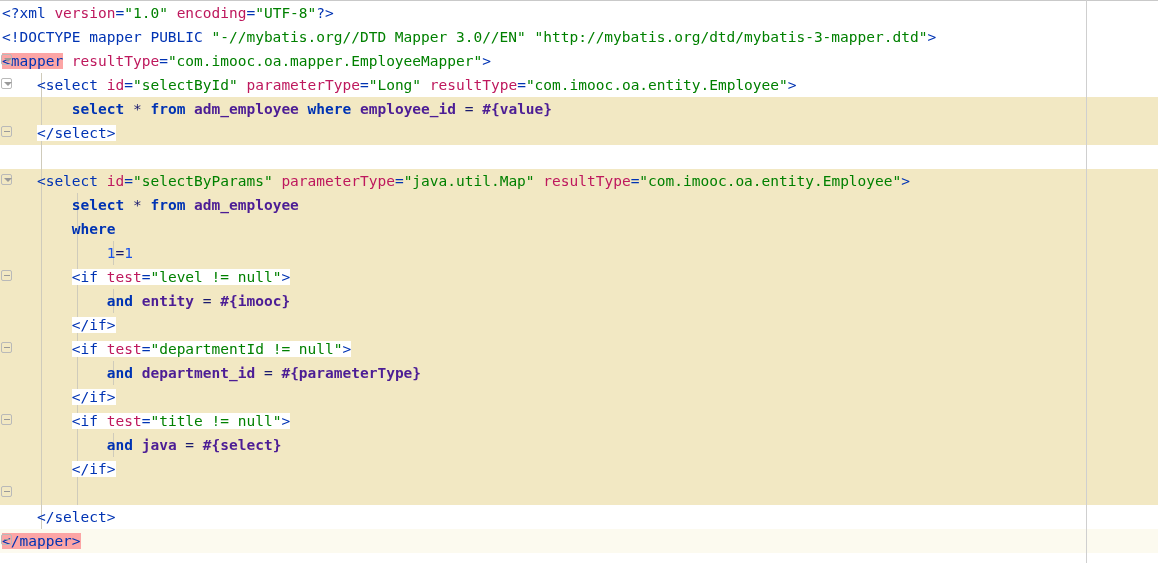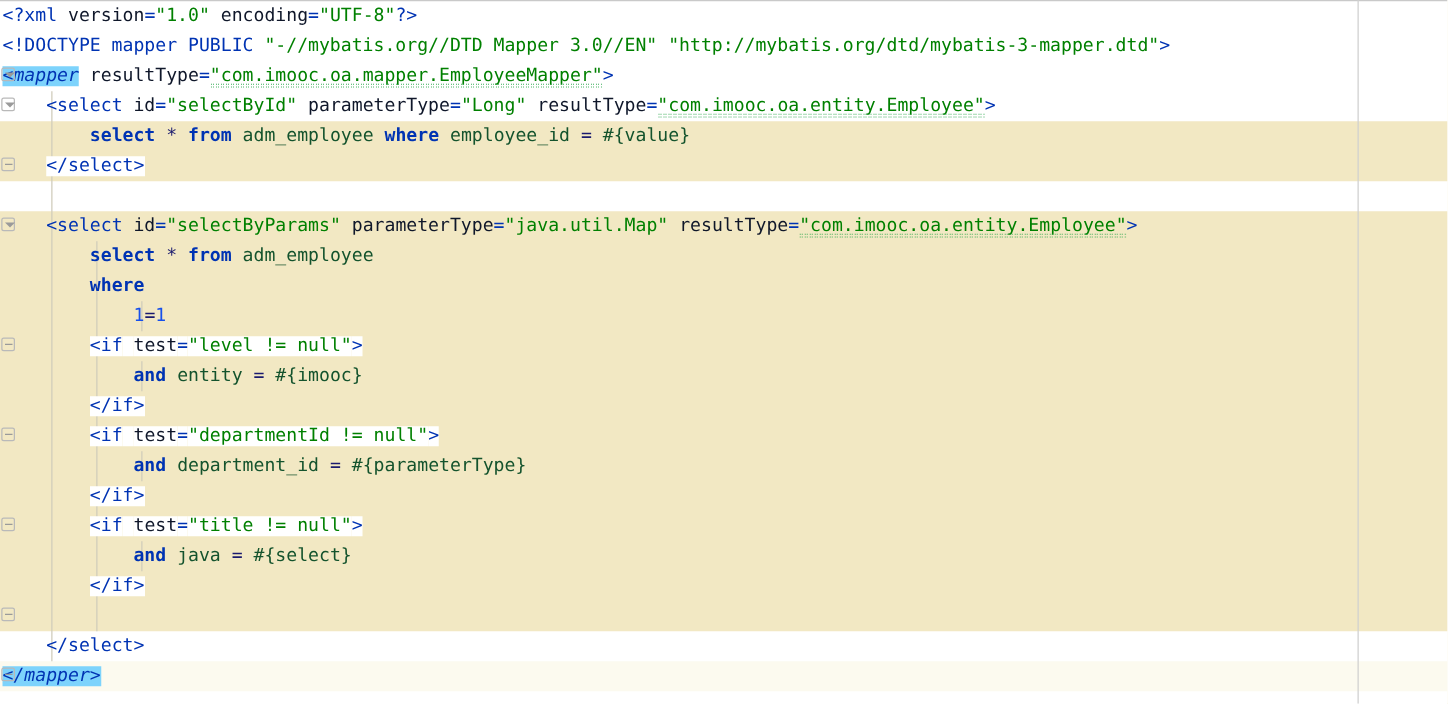--- a/index.html
+++ b/index.html
@@ -112,42 +112,41 @@
   .iguide {
     position: absolute;
     width: 1px;
     background: #cfcbbb;
     z-index: 2;
   }
 
   
   .txt        { color: #000000; }
   .tagname    { color: #0033b3; }
-  .attrname   { color: #0f172a; margin-top: 16px; }
+  .attrname   { color: #be185d; margin-top: 16px; }
   .attrval    { color: #008000; }
   .eq         { color: #0033b3; }
   .kw         { color: #0033b3; font-weight: bold; }
-  .ident      { color: #14532d; }
+  .ident      { color: #4c1d95; font-weight: bold; }
   .num        { color: #1750eb; }
   .op         { color: #1a1a6e; }
   .pi         { color: #0033b3; }
   .doctype    { color: #0033b3; }
   .dtname     { color: #008000; }
 
   
   .island {
     background: #ffffff;
     box-decoration-break: clone;
     -webkit-box-decoration-break: clone;
   }
 
   
   .tagsel {
-    background: #7dd3fc;
-    font-style: italic;
+    background: #fca5a5;
   }
 
   
   .squig {
     position: relative;
   }
   .squig::after {
     content: "";
     position: absolute;
     left: 0;

